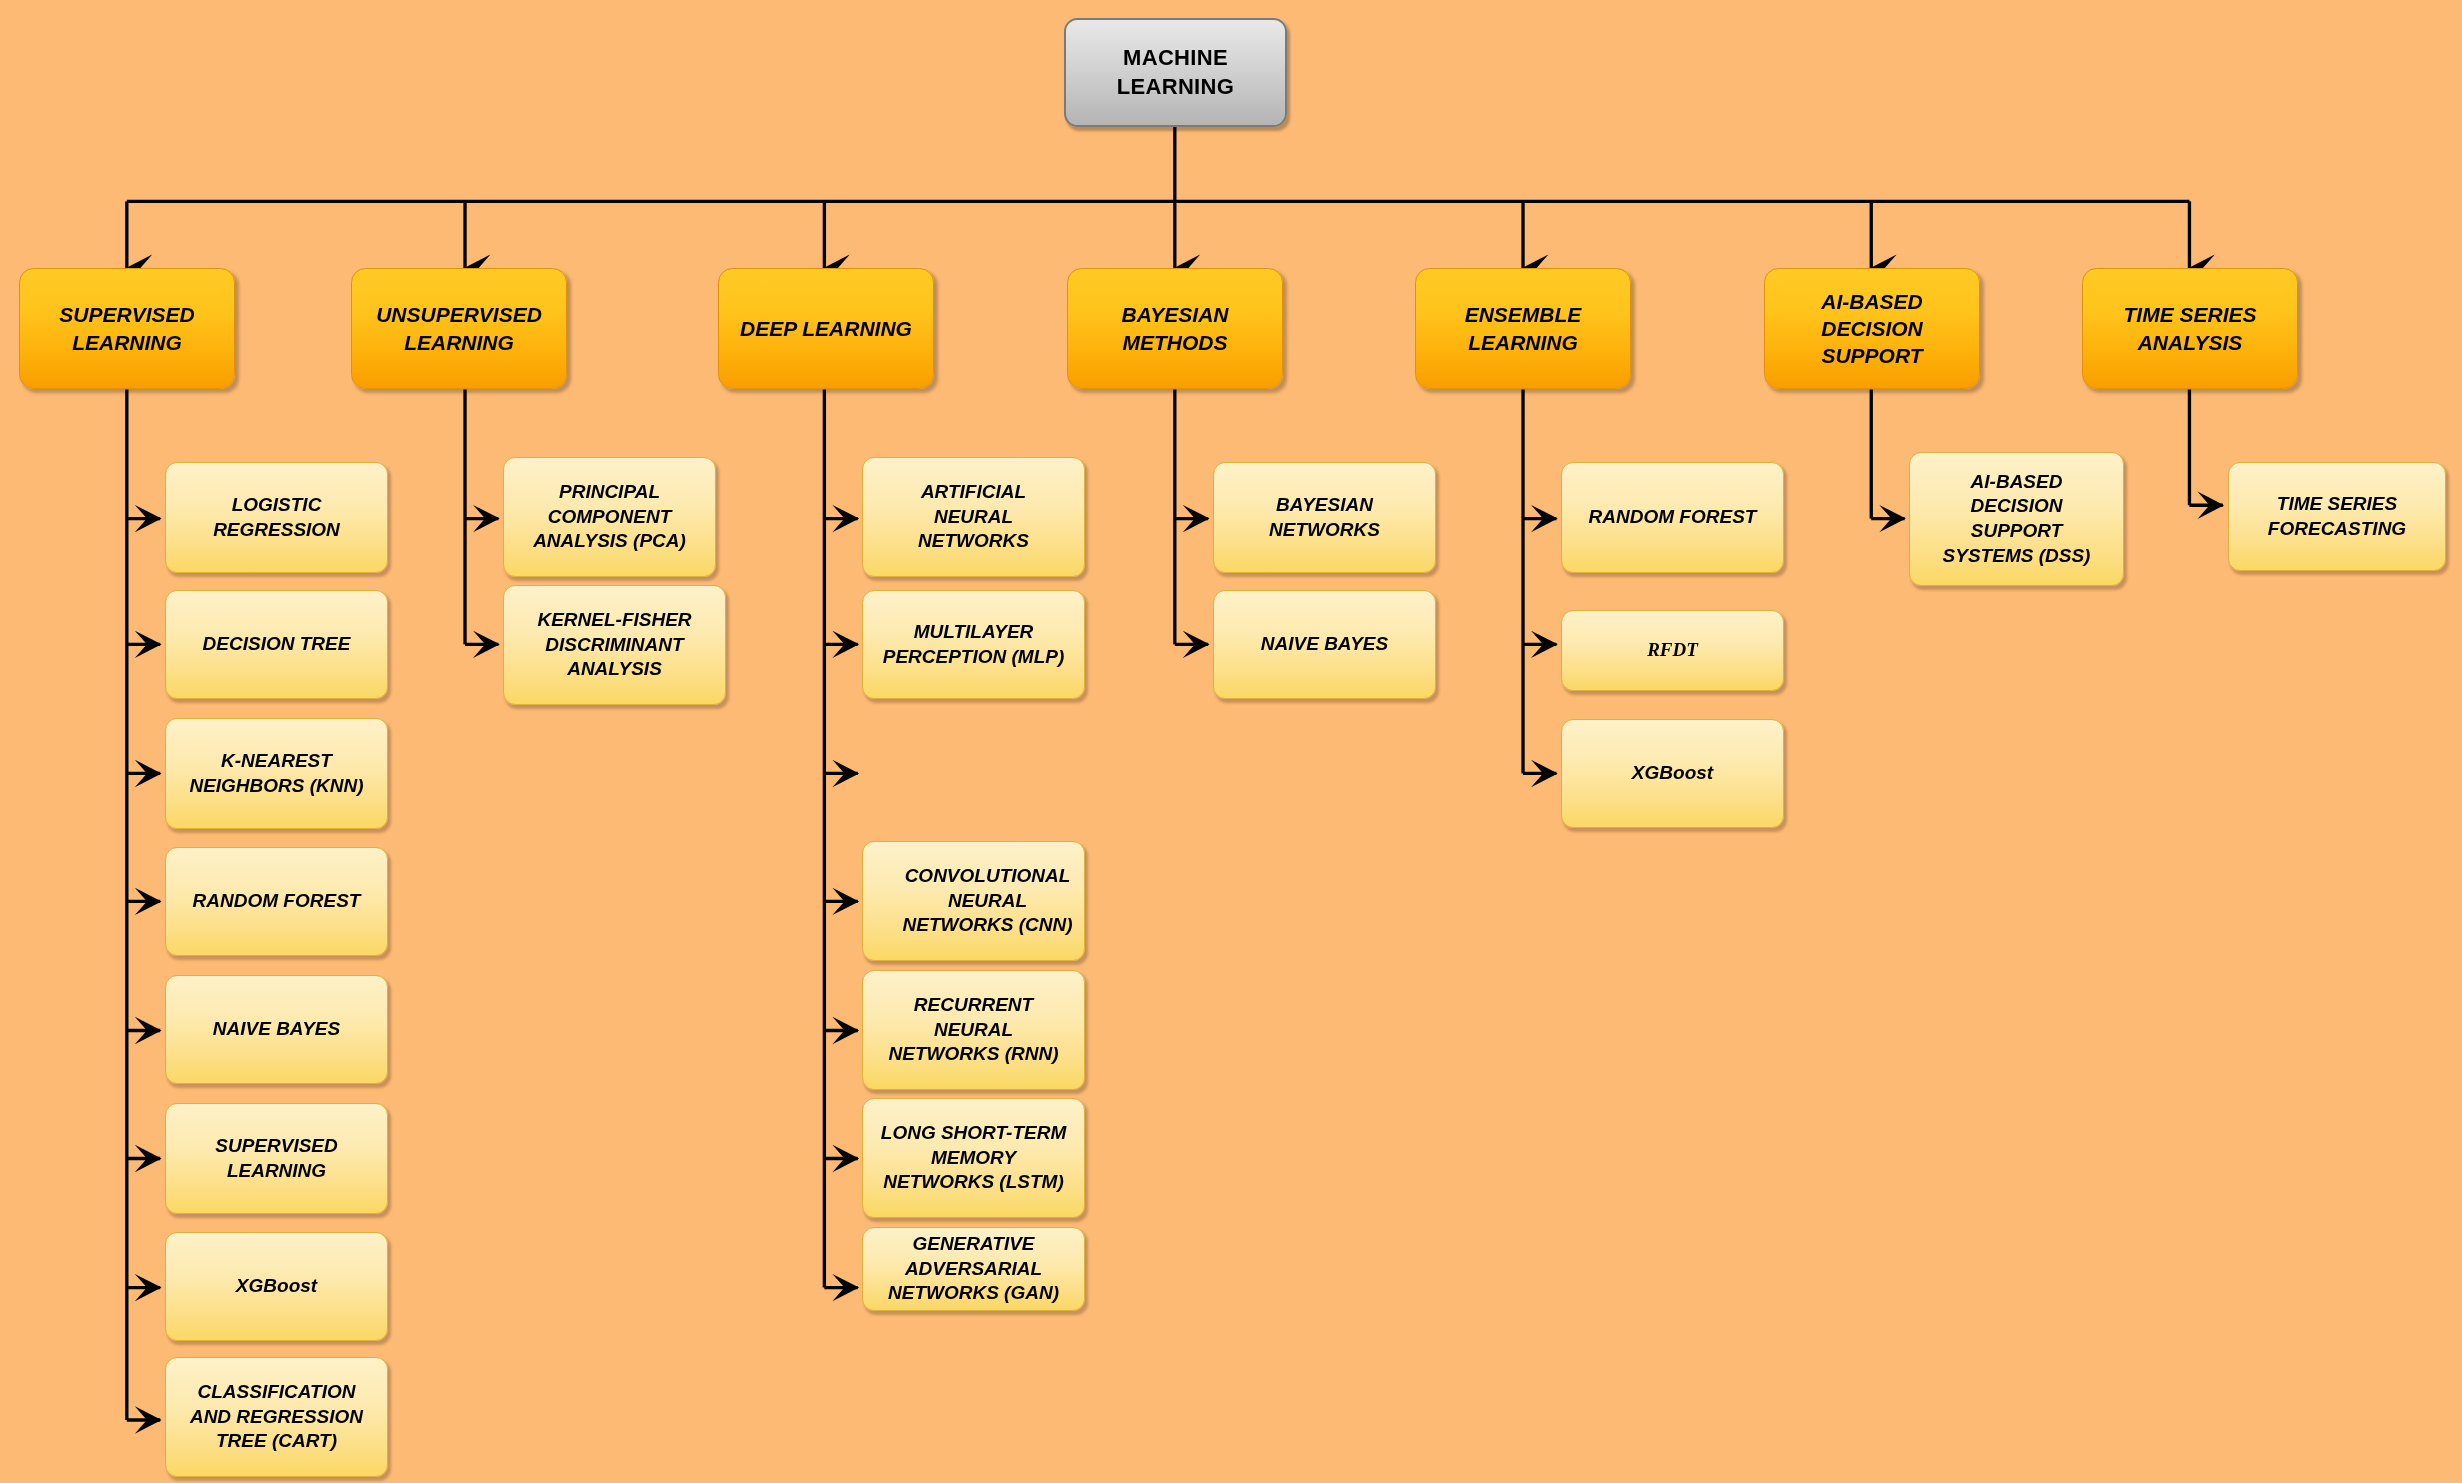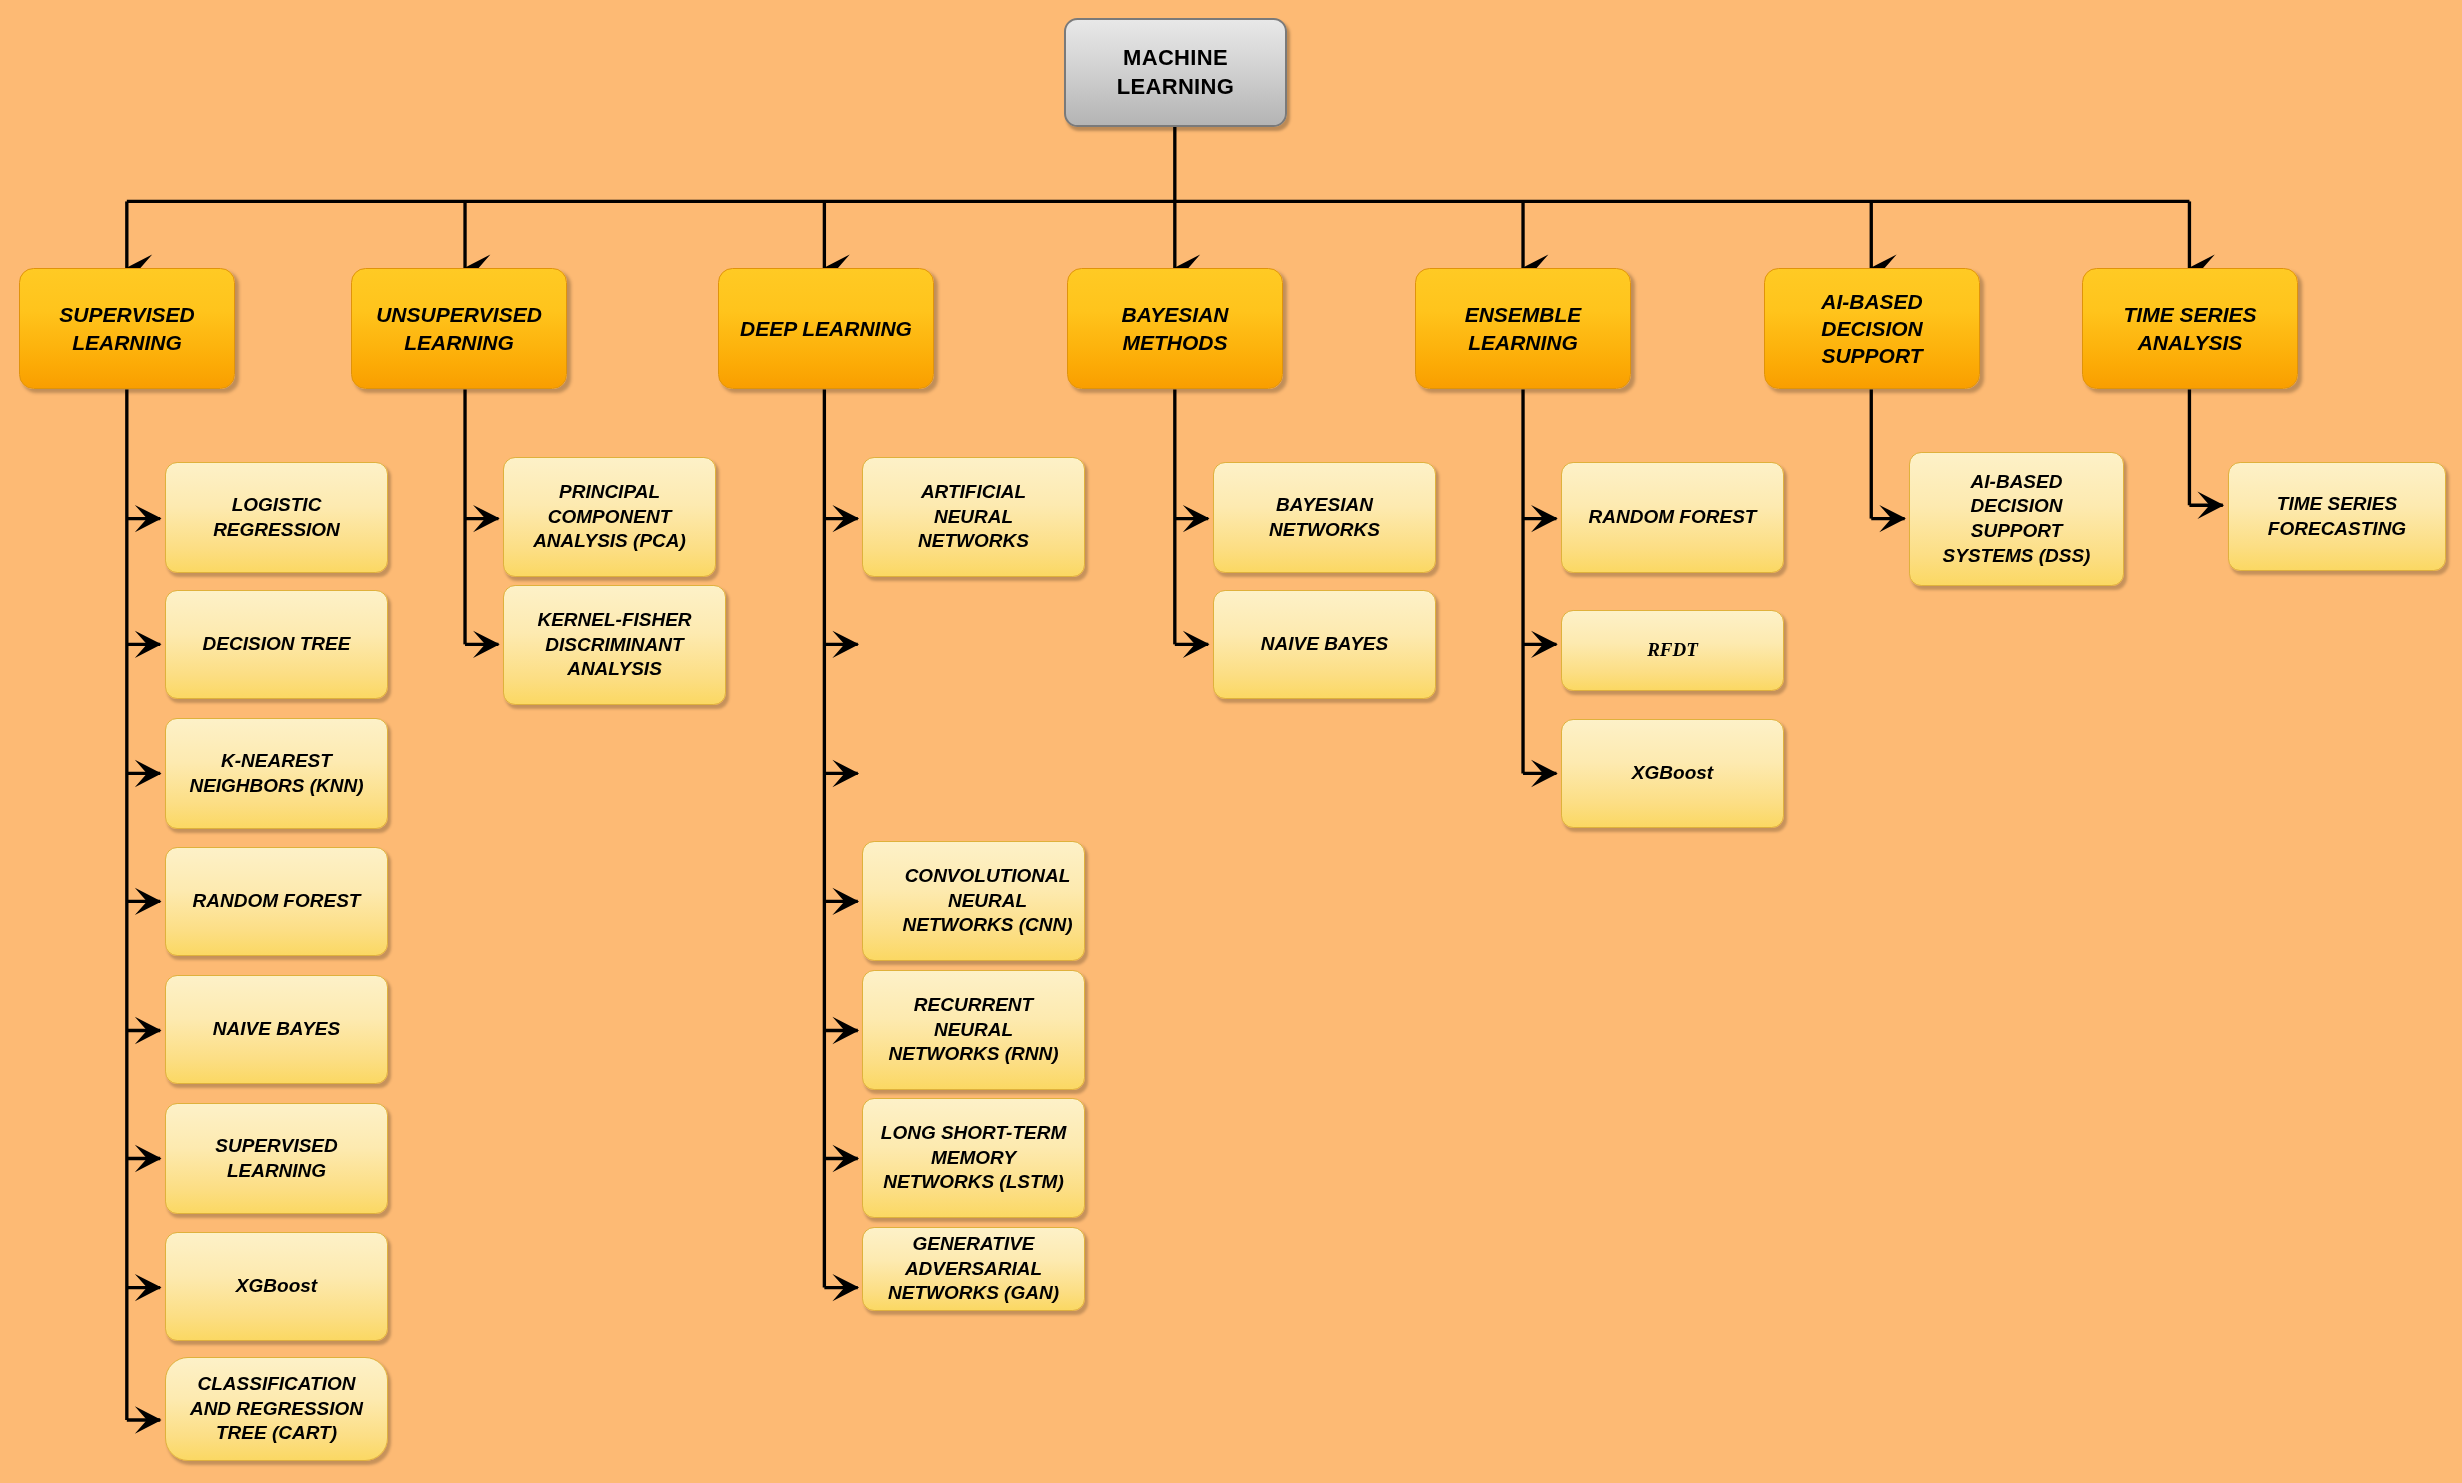--- a/index.html
+++ b/index.html
@@ -147,34 +147,36 @@
   <div class="node leaf" style="left:165px; top:462px; width:223px; height:111px;">LOGISTIC
 REGRESSION</div>
   <div class="node leaf" style="left:165px; top:590px; width:223px; height:109px;">DECISION TREE</div>
   <div class="node leaf" style="left:165px; top:718px; width:223px; height:111px;border-radius:12px;">K-NEAREST
 NEIGHBORS (KNN)</div>
   <div class="node leaf" style="left:165px; top:847px; width:223px; height:109px;">RANDOM FOREST</div>
   <div class="node leaf" style="left:165px; top:975px; width:223px; height:109px;">NAIVE BAYES</div>
   <div class="node leaf" style="left:165px; top:1103px; width:223px; height:111px;">SUPERVISED
 LEARNING</div>
   <div class="node leaf" style="left:165px; top:1232px; width:223px; height:109px;">XGBoost</div>
-  <div class="node leaf" style="left:165px; top:1357px; width:223px; height:104px;border-radius:23px;">CLASSIFICATION
+  <div class="node leaf" style="left:165px; top:1357px; width:223px; height:120px;">CLASSIFICATION
 AND REGRESSION
 TREE (CART)</div>
 
   <div class="node leaf" style="left:503px; top:457px; width:213px; height:120px;">PRINCIPAL
 COMPONENT
 ANALYSIS (PCA)</div>
   <div class="node leaf" style="left:503px; top:585px; width:223px; height:120px;">KERNEL-FISHER
 DISCRIMINANT
 ANALYSIS</div>
 
   <div class="node leaf" style="left:862px; top:457px; width:223px; height:120px;">ARTIFICIAL
 NEURAL
 NETWORKS</div>
+  <div class="node leaf" style="left:862px; top:590px; width:223px; height:109px;">MULTILAYER
+PERCEPTION (MLP)</div>
   <div class="node leaf" style="left:862px; top:841px; width:223px; height:120px;padding-left:28px;">CONVOLUTIONAL
 NEURAL
 NETWORKS (CNN)</div>
   <div class="node leaf" style="left:862px; top:970px; width:223px; height:120px;">RECURRENT
 NEURAL
 NETWORKS (RNN)</div>
   <div class="node leaf" style="left:862px; top:1098px; width:223px; height:120px;">LONG SHORT-TERM
 MEMORY
 NETWORKS (LSTM)</div>
   <div class="node leaf" style="left:862px; top:1227px; width:223px; height:84px;">GENERATIVE

